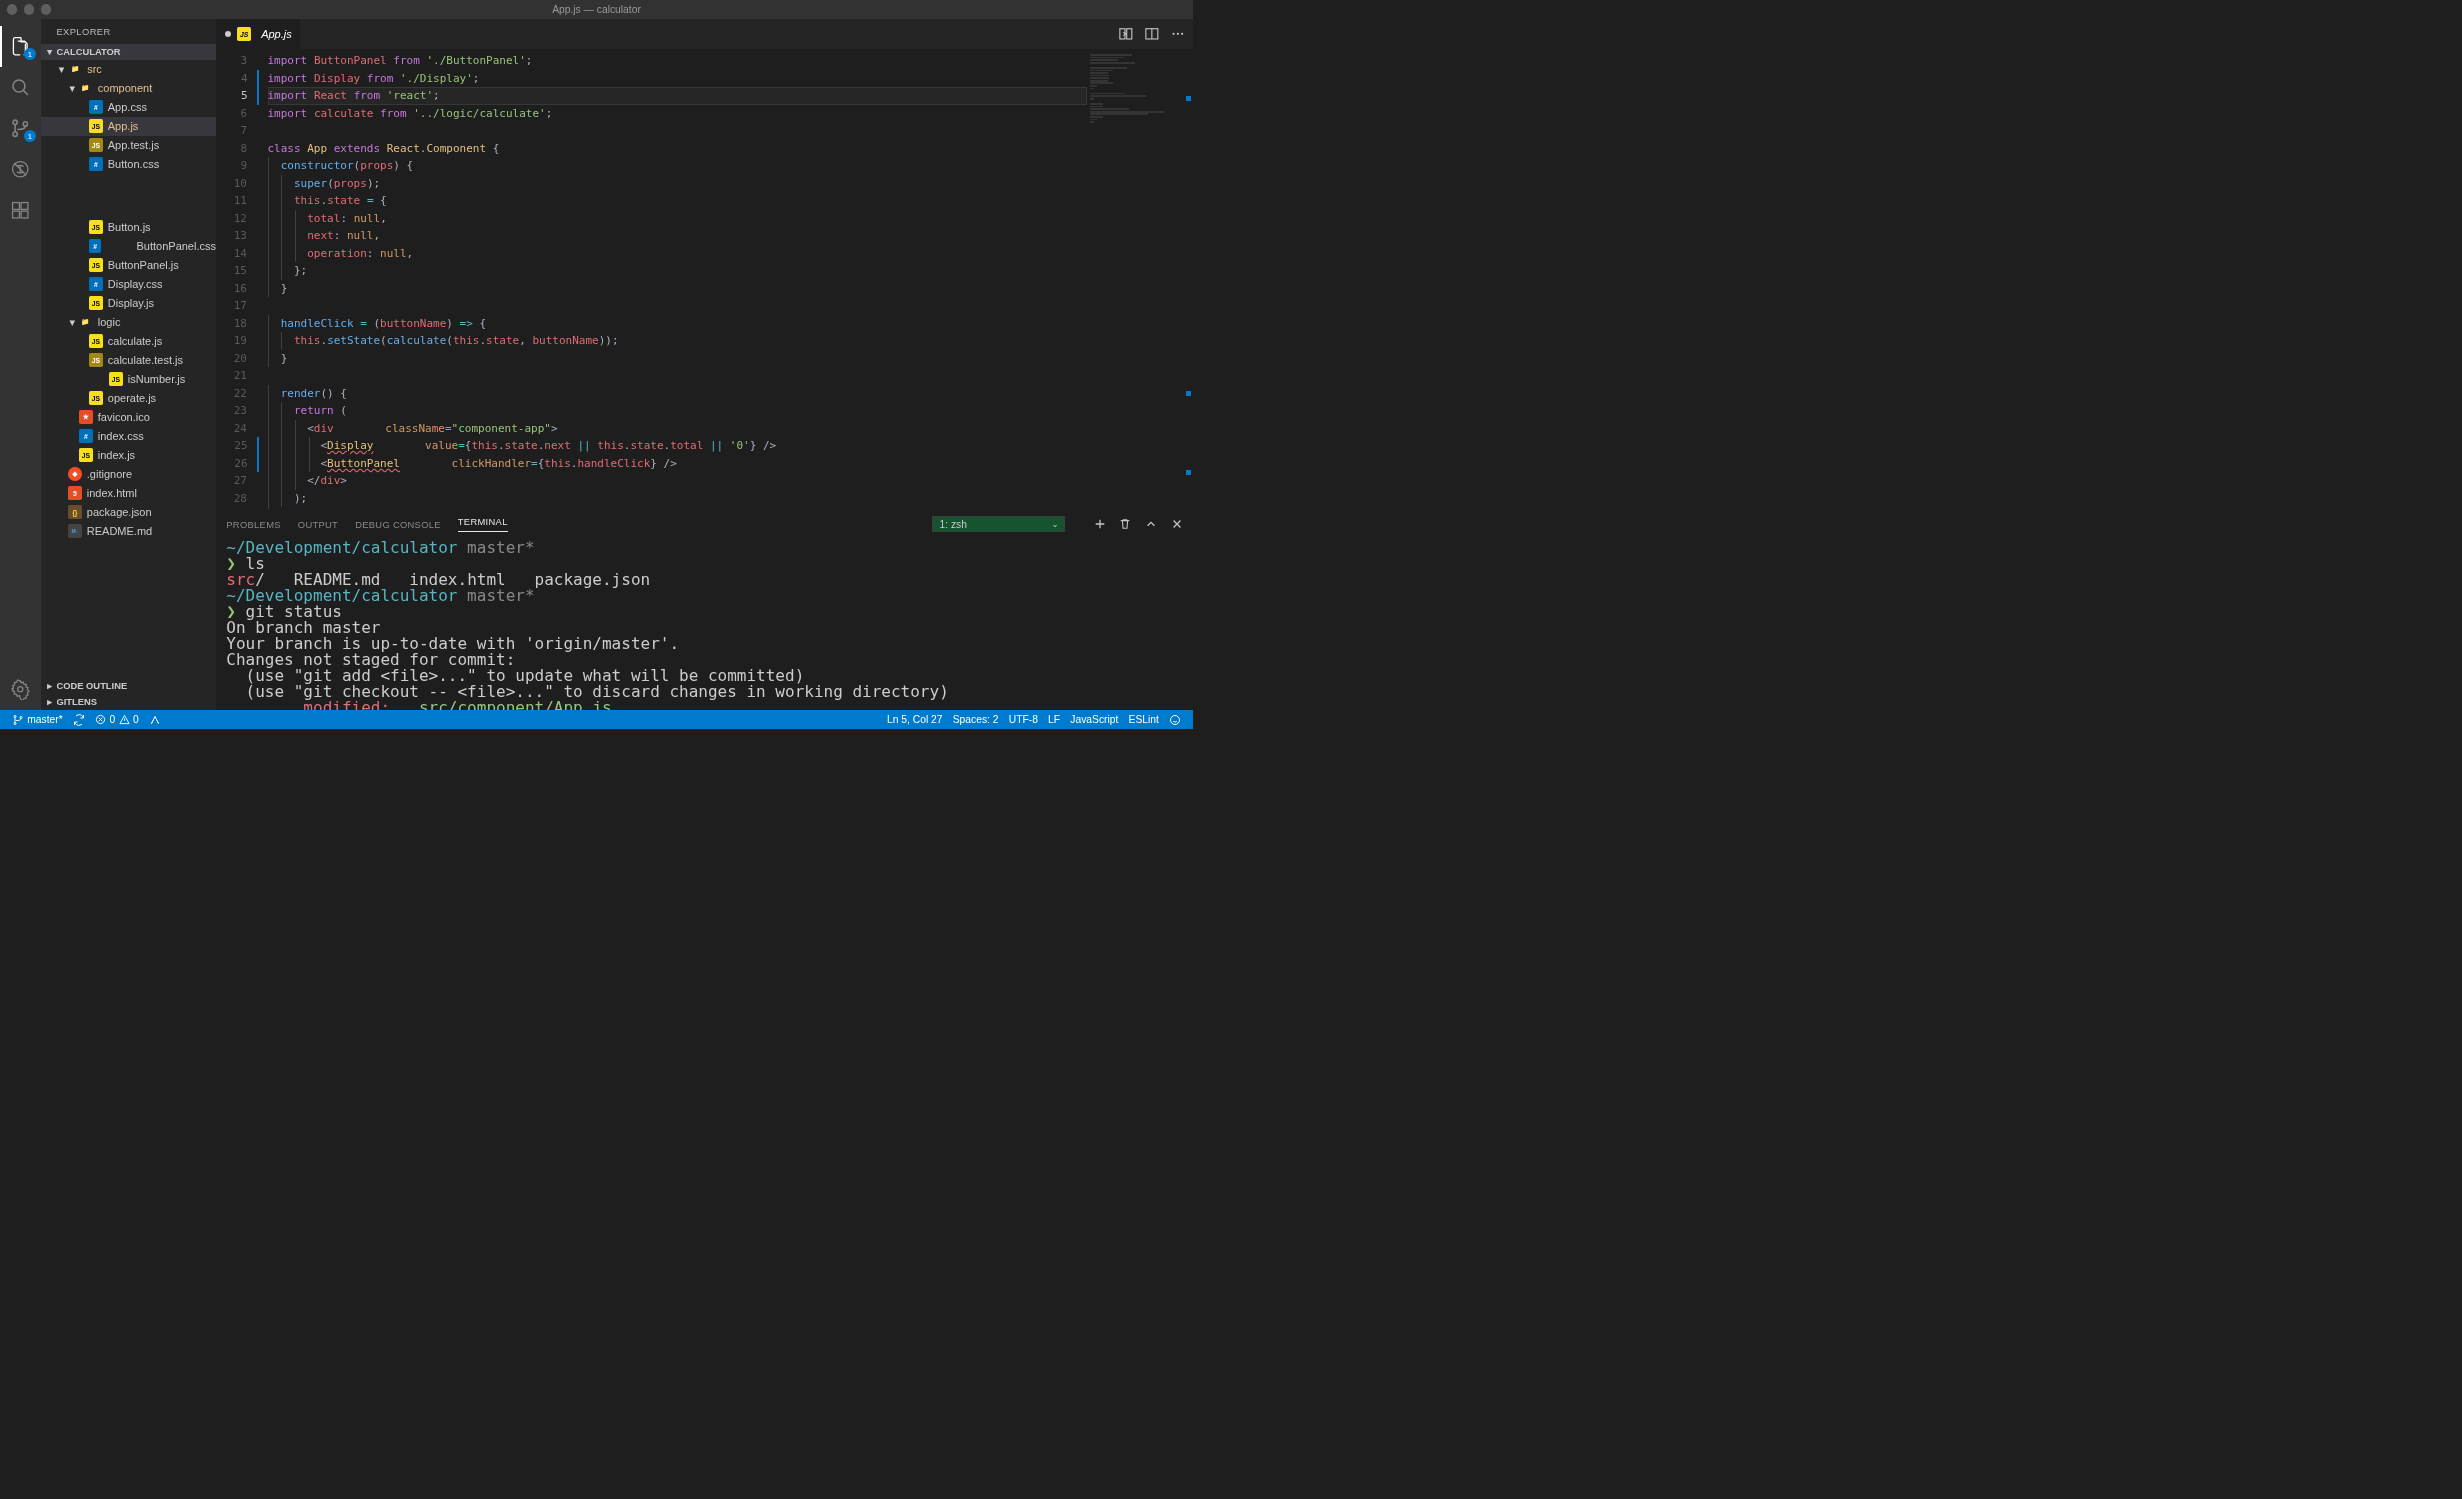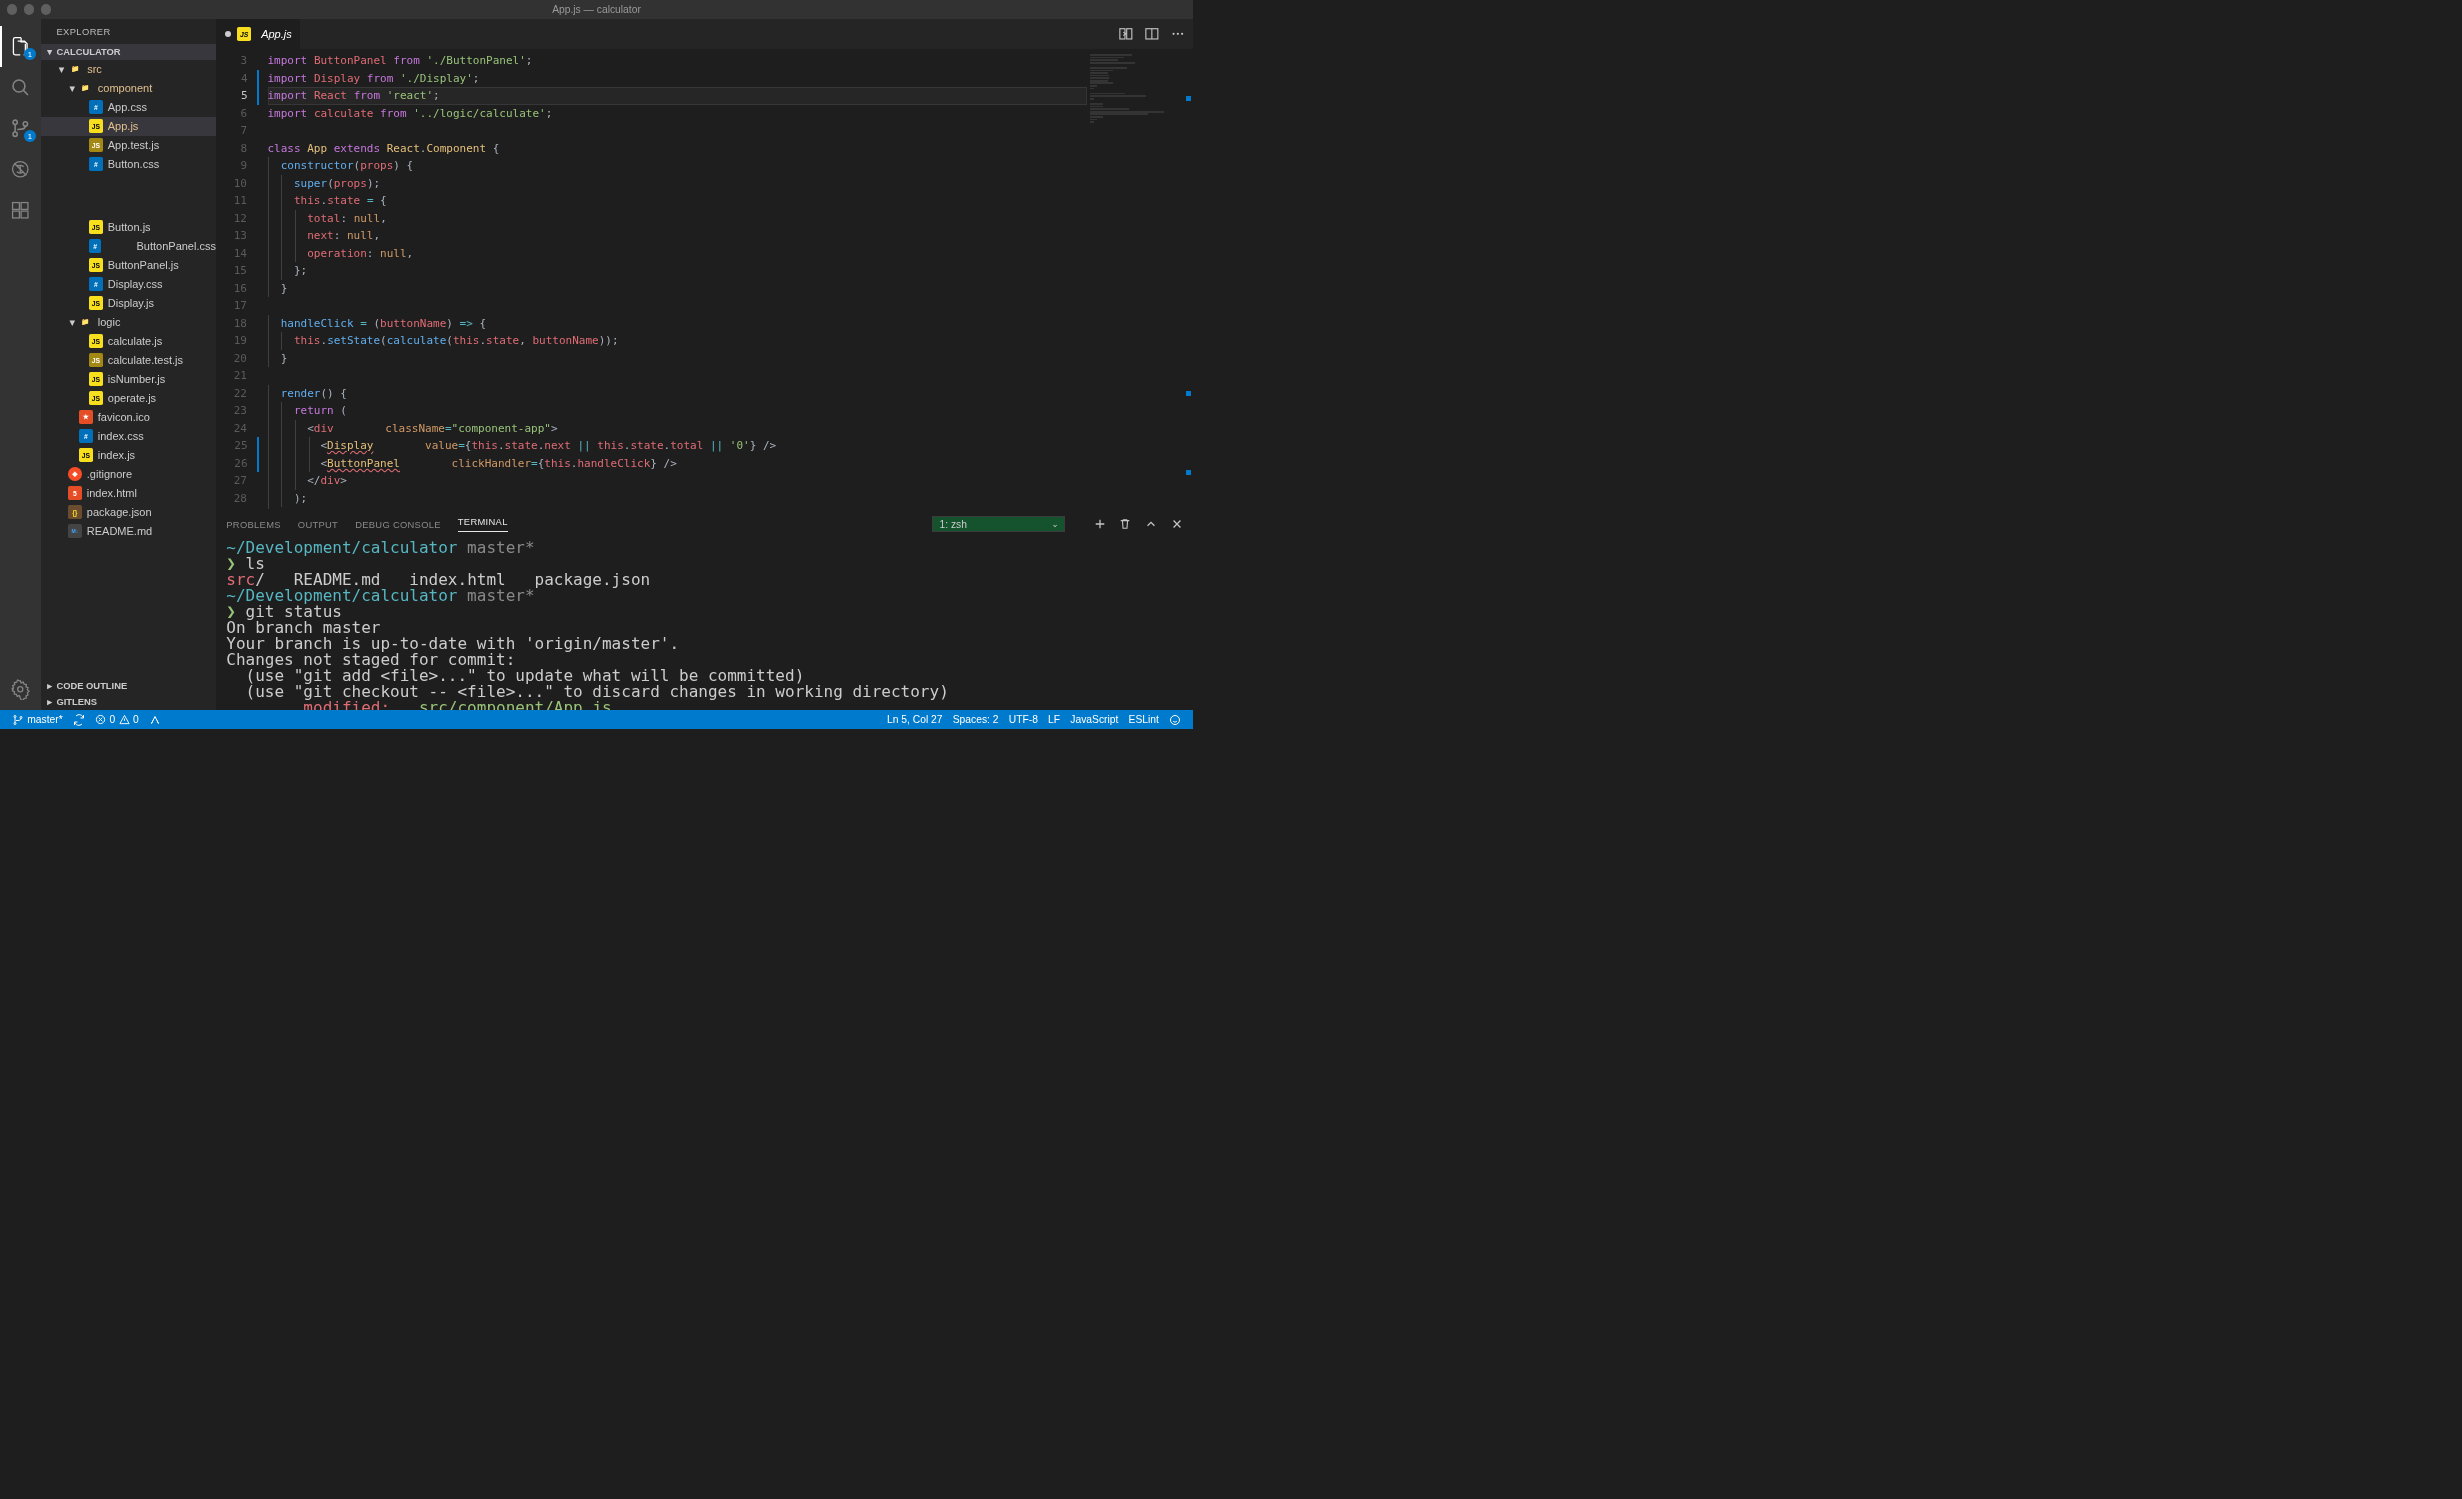--- a/index.html
+++ b/index.html
@@ -311,21 +311,21 @@
           <span class="folder-name">logic</span>
         </div>
         <div class="tree-row" style="padding-left: 48px;">
           <span class="file-icon icon-js">JS</span>
           <span class="folder-name">calculate.js</span>
         </div>
         <div class="tree-row" style="padding-left: 48px;">
           <span class="file-icon icon-test">JS</span>
           <span class="folder-name">calculate.test.js</span>
         </div>
-        <div class="tree-row" style="padding-left: 48px;">
+        <div class="tree-row" style="padding-left: 68px;">
           <span class="file-icon icon-js">JS</span>
           <span class="folder-name">isNumber.js</span>
         </div>
         <div class="tree-row" style="padding-left: 48px;">
           <span class="file-icon icon-js">JS</span>
           <span class="folder-name">operate.js</span>
         </div>
         <div class="tree-row" style="padding-left: 38px;">
           <span class="file-icon icon-favicon">★</span>
           <span class="folder-name">favicon.ico</span>

